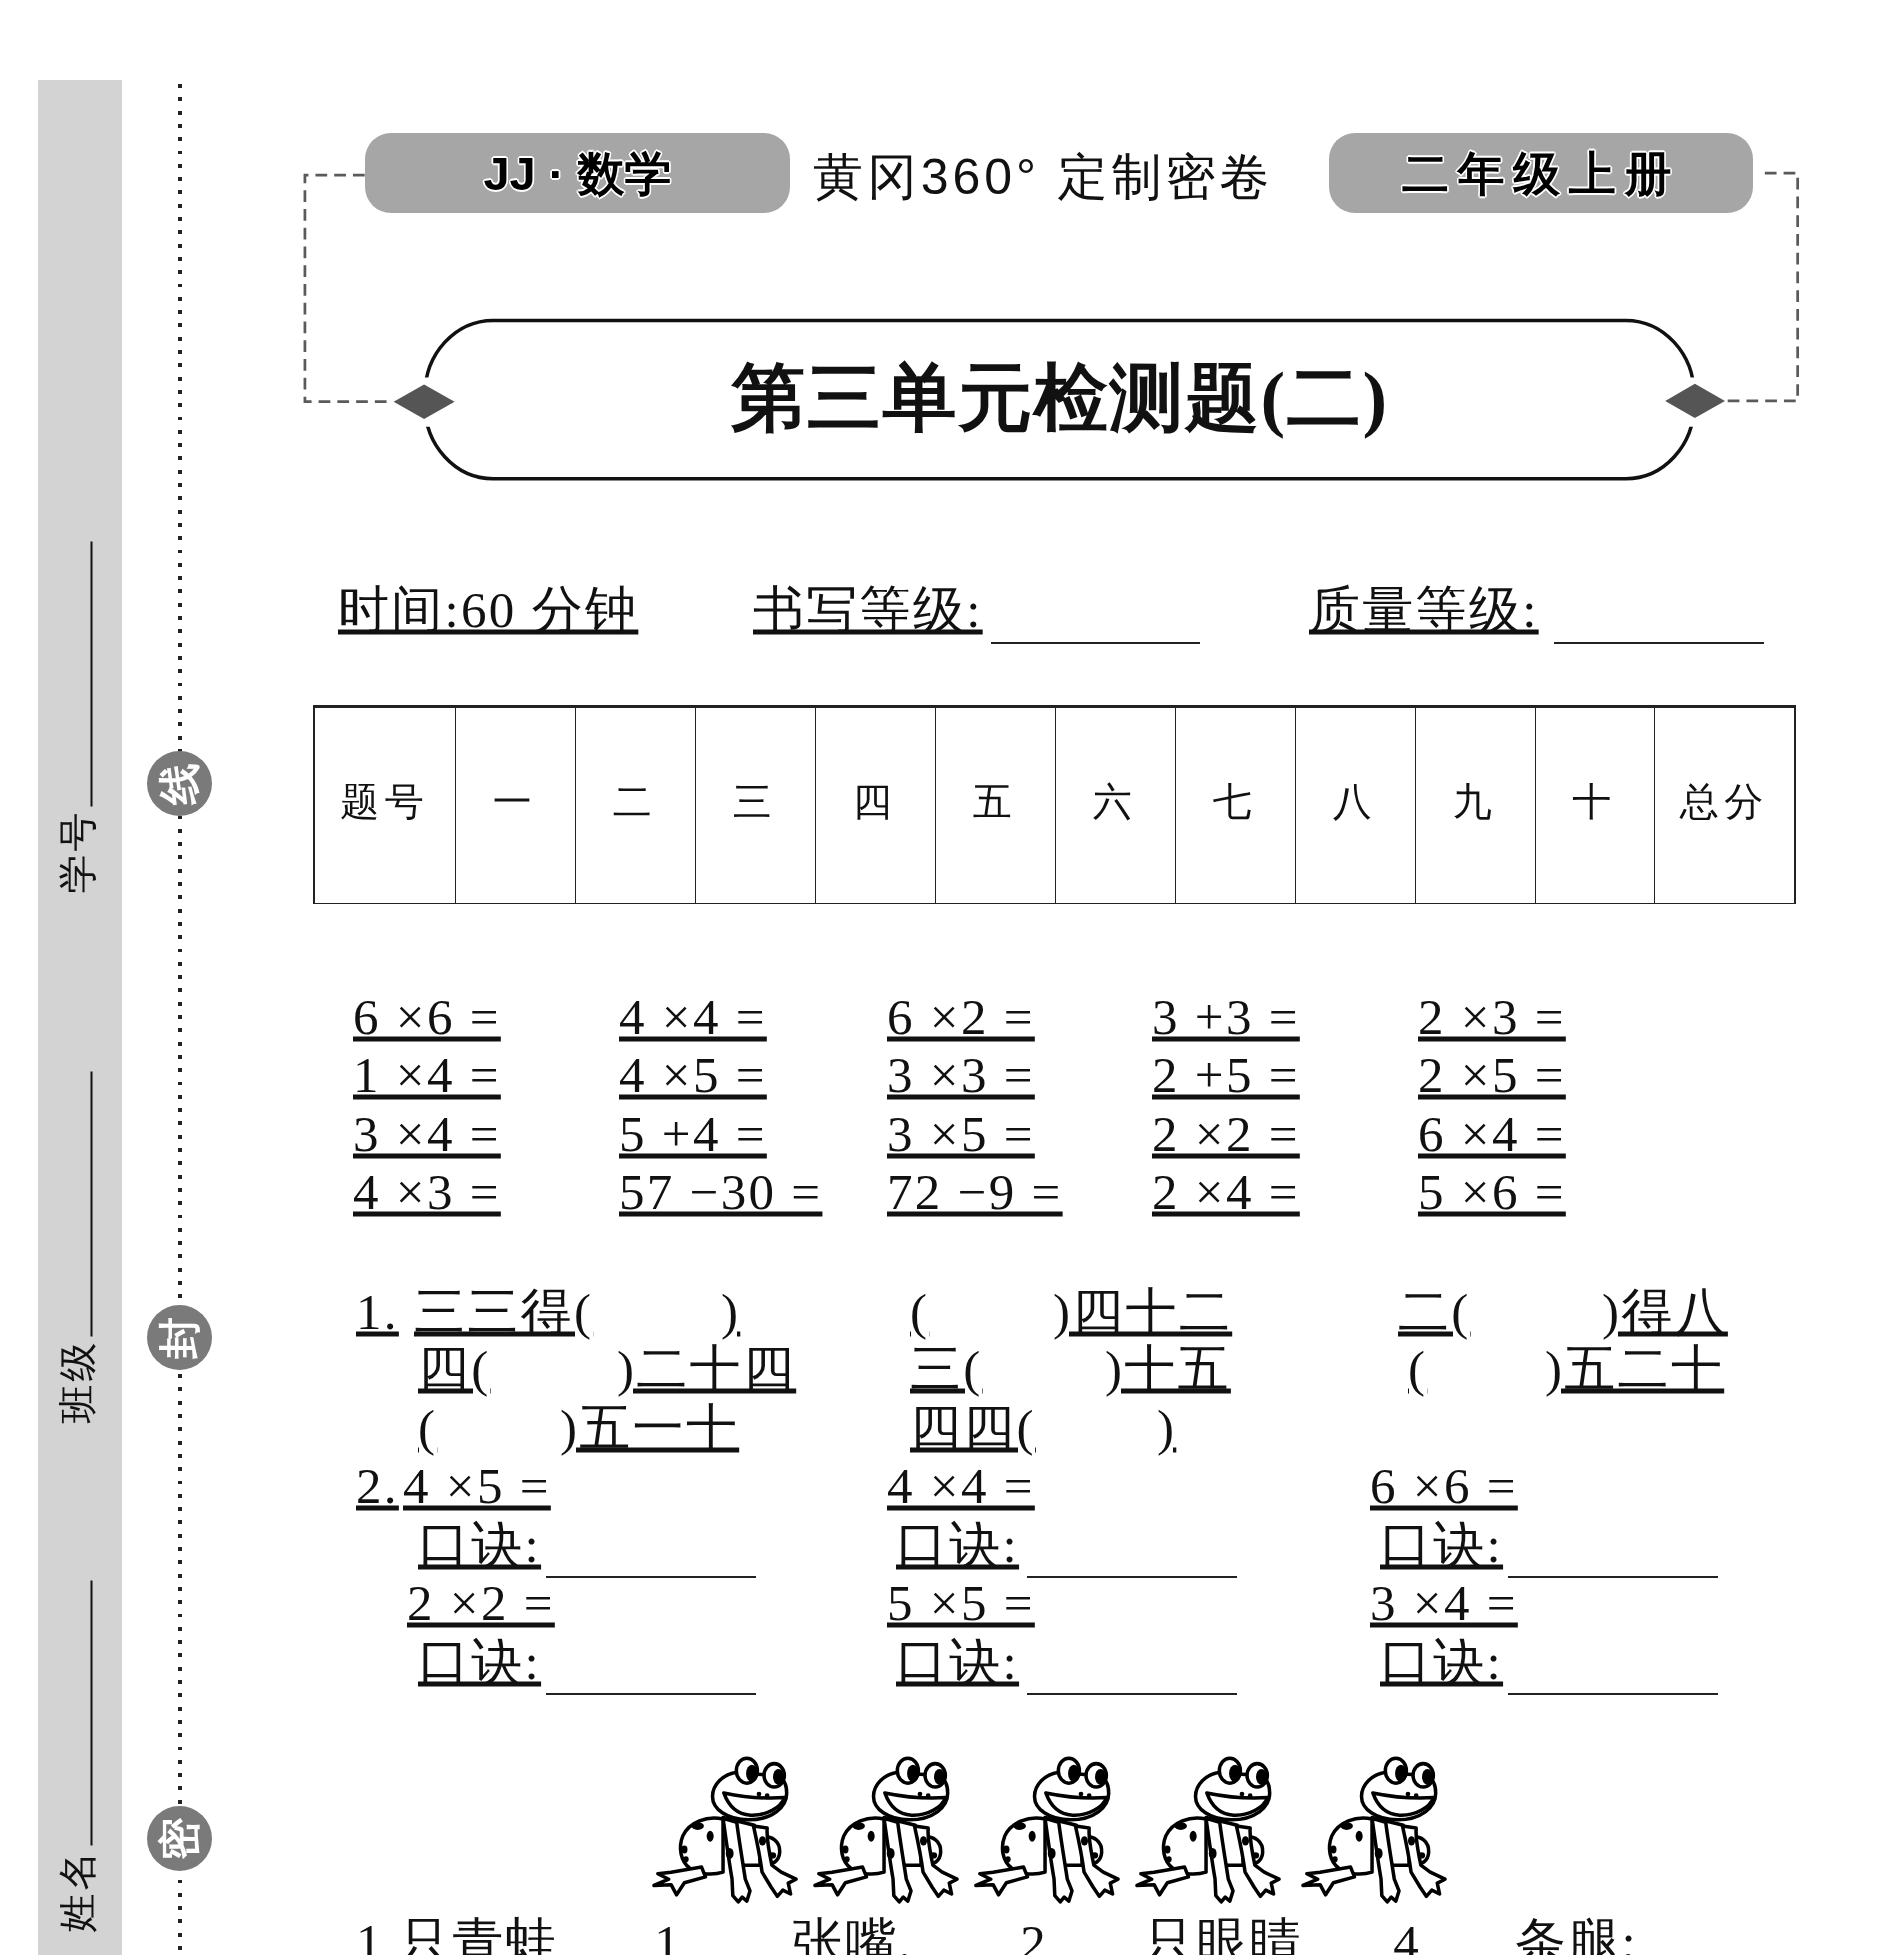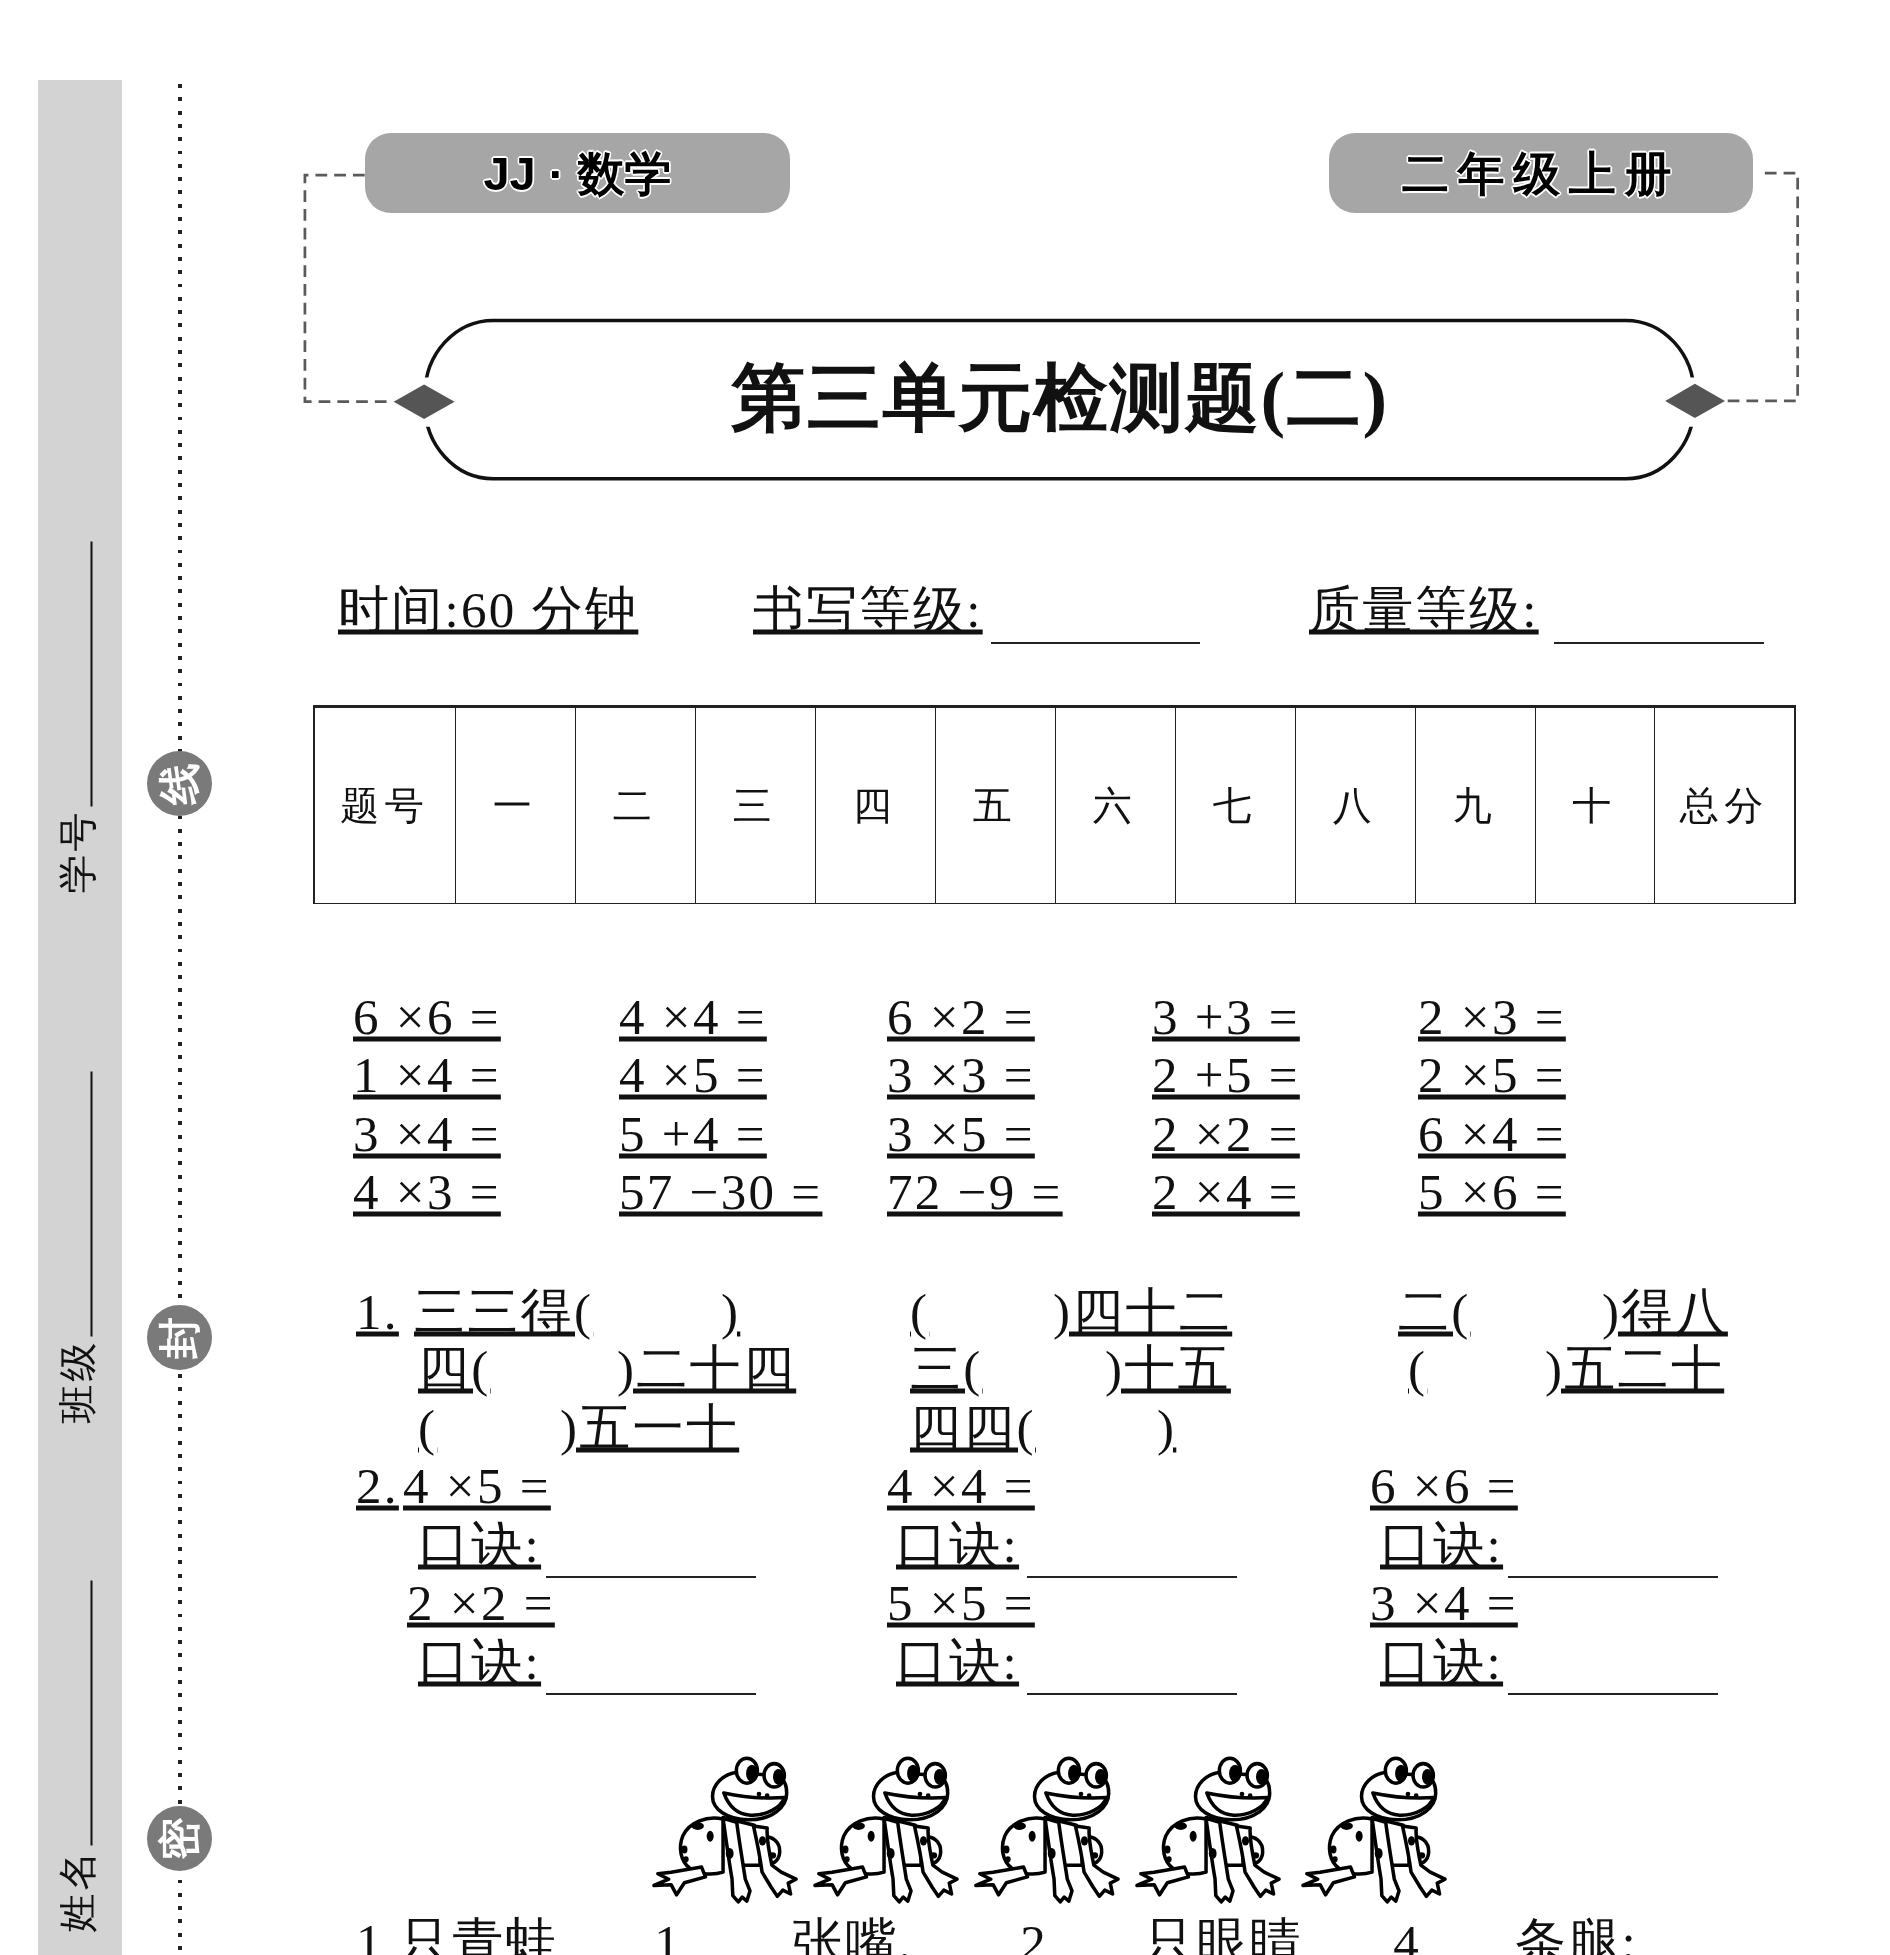--- a/index.html
+++ b/index.html
@@ -37,21 +37,21 @@
 
   
   .blank { position:absolute; box-sizing:border-box; border-bottom:2px solid #222; text-align:center;
            font-size:51px; line-height:55px; }
 
   
   .score-table { position:absolute; left:313px; top:705px; width:1477px; height:199px; border-collapse:collapse;
                  table-layout:fixed; font-family:"Liberation Serif",serif; font-size:39px; }
   .score-table th, .score-table td { border:1.2px solid #222; text-align:center; vertical-align:middle;
                  font-weight:normal; padding:0; letter-spacing:5.5px; line-height:1; }
-  .score-table tr.r1 > * { height:106px; border-top:3.1px solid #222; }
+  .score-table tr.r1 > * { height:106px; border-top:3.1px solid #222;font-family:Liberation Mono, monospace; }
   .score-table tr.r2 > * { height:91px; border-bottom:3.1px solid #222; }
   .score-table tr > *:first-child { border-left:2px solid #222; }
   .score-table tr > *:last-child { border-right:2.7px solid #222; }
 
   .frog { position:absolute; top:1748px; width:164px; height:164px; }
 </style>
 </head>
 <body>
 
 <svg width="0" height="0" style="position:absolute" aria-hidden="true">
@@ -124,20 +124,21 @@
     <rect x="1086" y="820" width="3248" height="405" rx="175" ry="190" fill="none" stroke="#111" stroke-width="9"></rect>
     <rect x="1066" y="966" width="40" height="126" fill="#fff"></rect>
     <rect x="4314" y="966" width="40" height="126" fill="#fff"></rect>
     <polygon points="1006,1028 1084,984 1162,1028 1084,1072" fill="#555"></polygon>
     <polygon points="4260,1026 4336,982 4413,1026 4336,1070" fill="#555"></polygon>
   </svg>
 
   <div class="badge" style="left:365px;width:425px">
     <span>JJ · 数学</span>
   </div>
+  <div class="series">黄冈360° 定制密卷</div>
   <div class="badge" style="left:1329px;width:424px">
     <span style="letter-spacing:8.6px">二年级上册</span>
   </div>
 
   <div class="title">第三单元检测题(二)</div>
 
   <div class="t" style="left:338px;top:610px">时间:60 分钟</div>
   <div class="t" style="left:753px;top:610px">书写等级:</div>
   <div class="blank" style="left:991px;top:603px;width:209px;height:41px"></div>
   <div class="t" style="left:1309px;top:610px">质量等级:</div>

